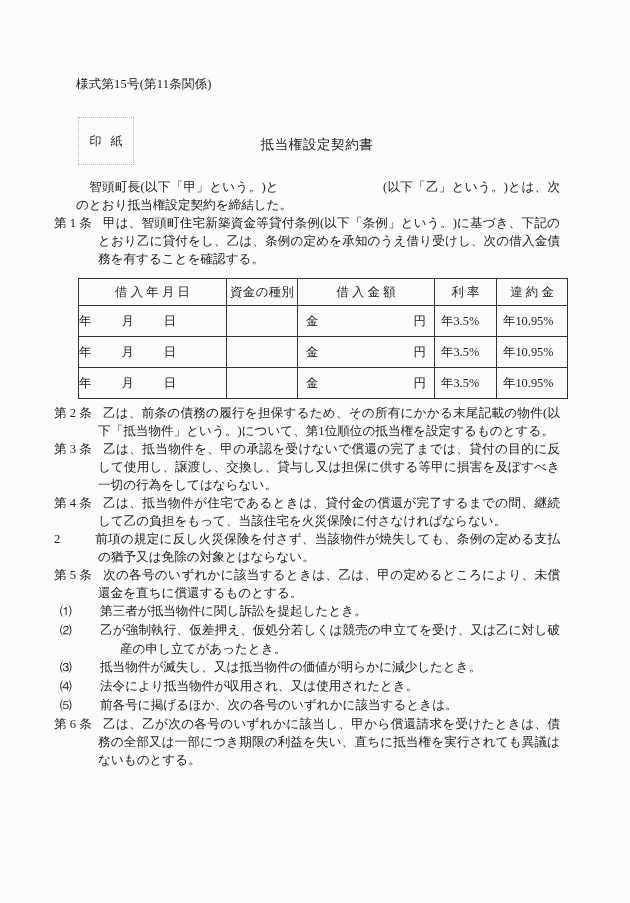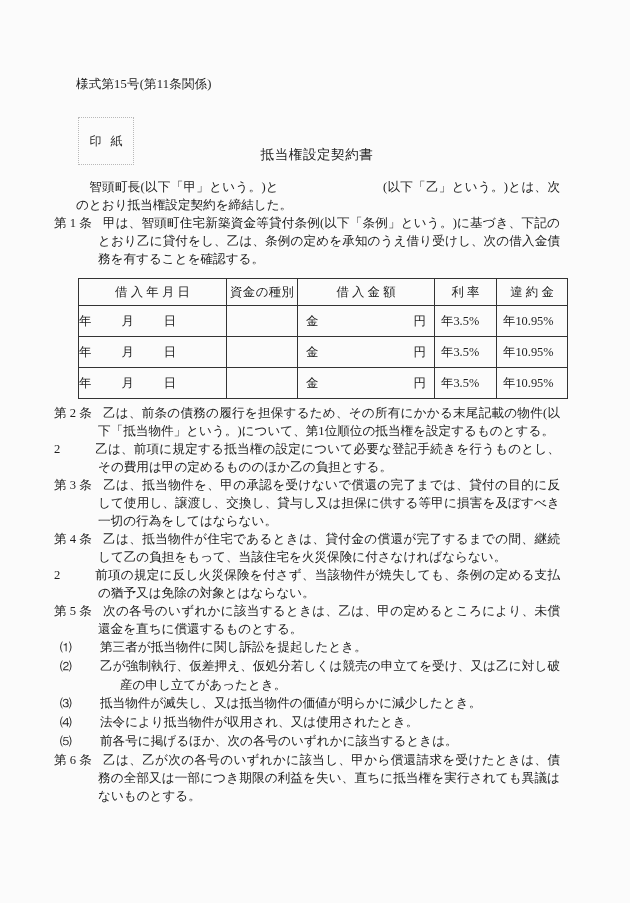--- a/index.html
+++ b/index.html
@@ -45,21 +45,21 @@
     display: flex;
     align-items: center;
     justify-content: center;
     font-size: 12px;
     color: #2a2a2a;
   }
   .stamp-box .sp { display: inline-block; width: 9px; }
   .doc-title {
     position: absolute;
     left: 0;
-    top: 29px;
+    top: 19px;
     width: 482px;
     text-align: center;
     font-size: 13.5px;
     letter-spacing: 0.6px;
   }
   
   .body-block {
     position: absolute;
     left: 76px;
     top: 178px;
@@ -222,23 +222,20 @@
       </tbody>
     </table>
   </div>
 
   <div class="body-block" style="top:404px;">
 
     <p class="art">
       <span class="lbl">第 2 条</span><span class="gap"></span><span>乙は、前条の債務の履行を担保するため、その所有にかかる末尾記載の物件(以下「抵当物件」という。)について、第1位順位の抵当権を設定するものとする。</span>
     </p>
 
-    <p class="art">
-      <span class="lbl">2</span><span class="gap" style="width:19px;"></span><span>乙は、前項に規定する抵当権の設定について必要な登記手続きを行うものとし、その費用は甲の定めるもののほか乙の負担とする。</span>
-    </p>
 
     <p class="art">
       <span class="lbl">第 3 条</span><span class="gap"></span><span>乙は、抵当物件を、甲の承認を受けないで償還の完了までは、貸付の目的に反して使用し、譲渡し、交換し、貸与し又は担保に供する等甲に損害を及ぼすべき一切の行為をしてはならない。</span>
     </p>
 
     <p class="art">
       <span class="lbl">第 4 条</span><span class="gap"></span><span>乙は、抵当物件が住宅であるときは、貸付金の償還が完了するまでの間、継続して乙の負担をもって、当該住宅を火災保険に付さなければならない。</span>
     </p>
 
     <p class="art">

